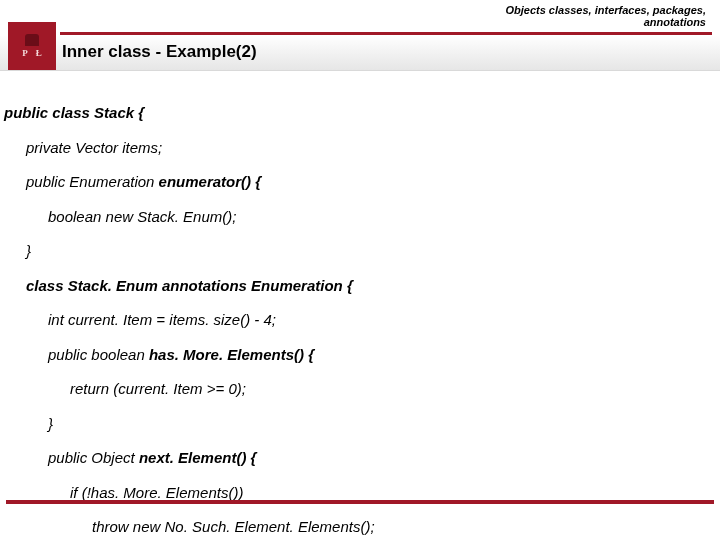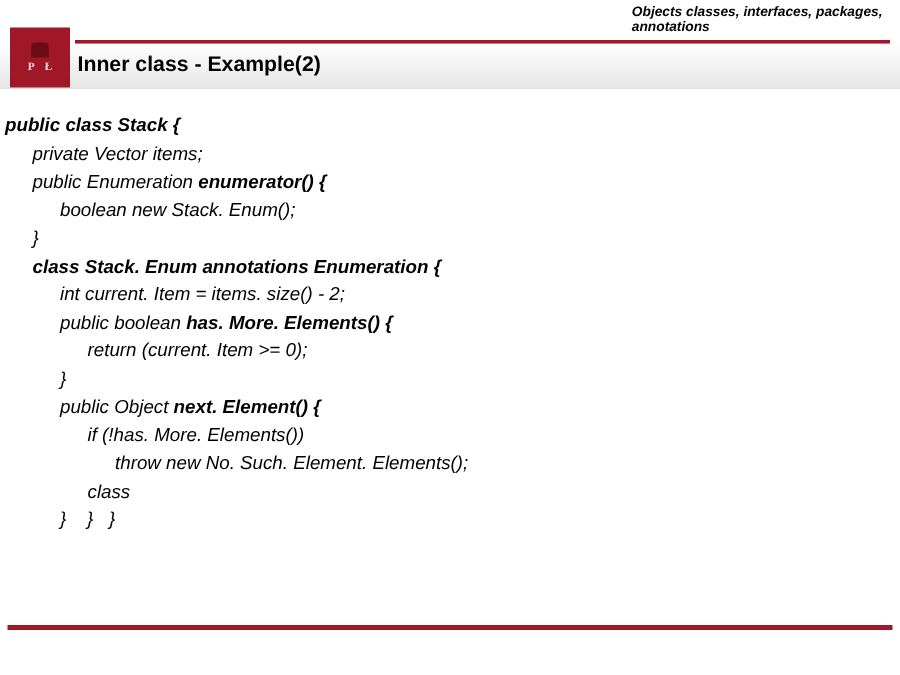--- a/index.html
+++ b/index.html
@@ -8,20 +8,21 @@
     height: 540px;
     background: #ffffff;
     font-family: Arial, Helvetica, sans-serif;
     position: relative;
     overflow: hidden;
   }
   .topic-bar {
     position: absolute;
     top: 4px;
     right: 14px;
+    text-align: right;
     font-size: 11px;
     font-style: italic;
     font-weight: bold;
     color: #000;
     line-height: 1.1;
   }
   .red-rule {
     position: absolute;
     top: 32px;
     left: 60px;
@@ -83,21 +84,21 @@
   .code-block {
     position: absolute;
     top: 90px;
     left: 4px;
     right: 12px;
     font-size: 15px;
     line-height: 1.5;
     color: #000;
     font-family: Arial, Helvetica, sans-serif;
   }
-  .code-line { white-space: pre; display: block; }
+  .code-line { white-space: pre; display: block; margin-top: 12px; }
   .ci1 { padding-left: 22px; }
   .ci2 { padding-left: 44px; }
   .ci3 { padding-left: 66px; }
   .ci4 { padding-left: 88px; }
   .b { font-weight: bold; }
   .i { font-style: italic; }
   .bottom-rule {
     position: absolute;
     left: 6px;
     right: 6px;
@@ -129,21 +130,21 @@
 
 <div class="slide-title">Inner class - Example(2)</div>
 
 <div class="code-block i">
   <span class="code-line b">public class Stack {</span>
   <span class="code-line ci1">private Vector items;</span>
   <span class="code-line ci1"><span>public Enumeration </span><span class="b">enumerator() {</span></span>
   <span class="code-line ci2">boolean new Stack. Enum();</span>
   <span class="code-line ci1">}</span>
   <span class="code-line ci1 b"><span>class Stack. Enum </span><span>annotations Enumeration {</span></span>
-  <span class="code-line ci2">int current. Item = items. size() - 2;</span>
+  <span class="code-line ci2">int current. Item = items. size() - 4;</span>
   <span class="code-line ci2"><span>public boolean </span><span class="b">has. More. Elements() {</span></span>
   <span class="code-line ci3">return (current. Item &gt;= 0);</span>
   <span class="code-line ci2">}</span>
   <span class="code-line ci2"><span>public Object </span><span class="b">next. Element() {</span></span>
   <span class="code-line ci3">if (!has. More. Elements())</span>
   <span class="code-line ci4">throw new No. Such. Element. Elements();</span>
   <span class="code-line ci3">class</span>
   <span class="code-line ci2">}    }   }</span>
 </div>
 

